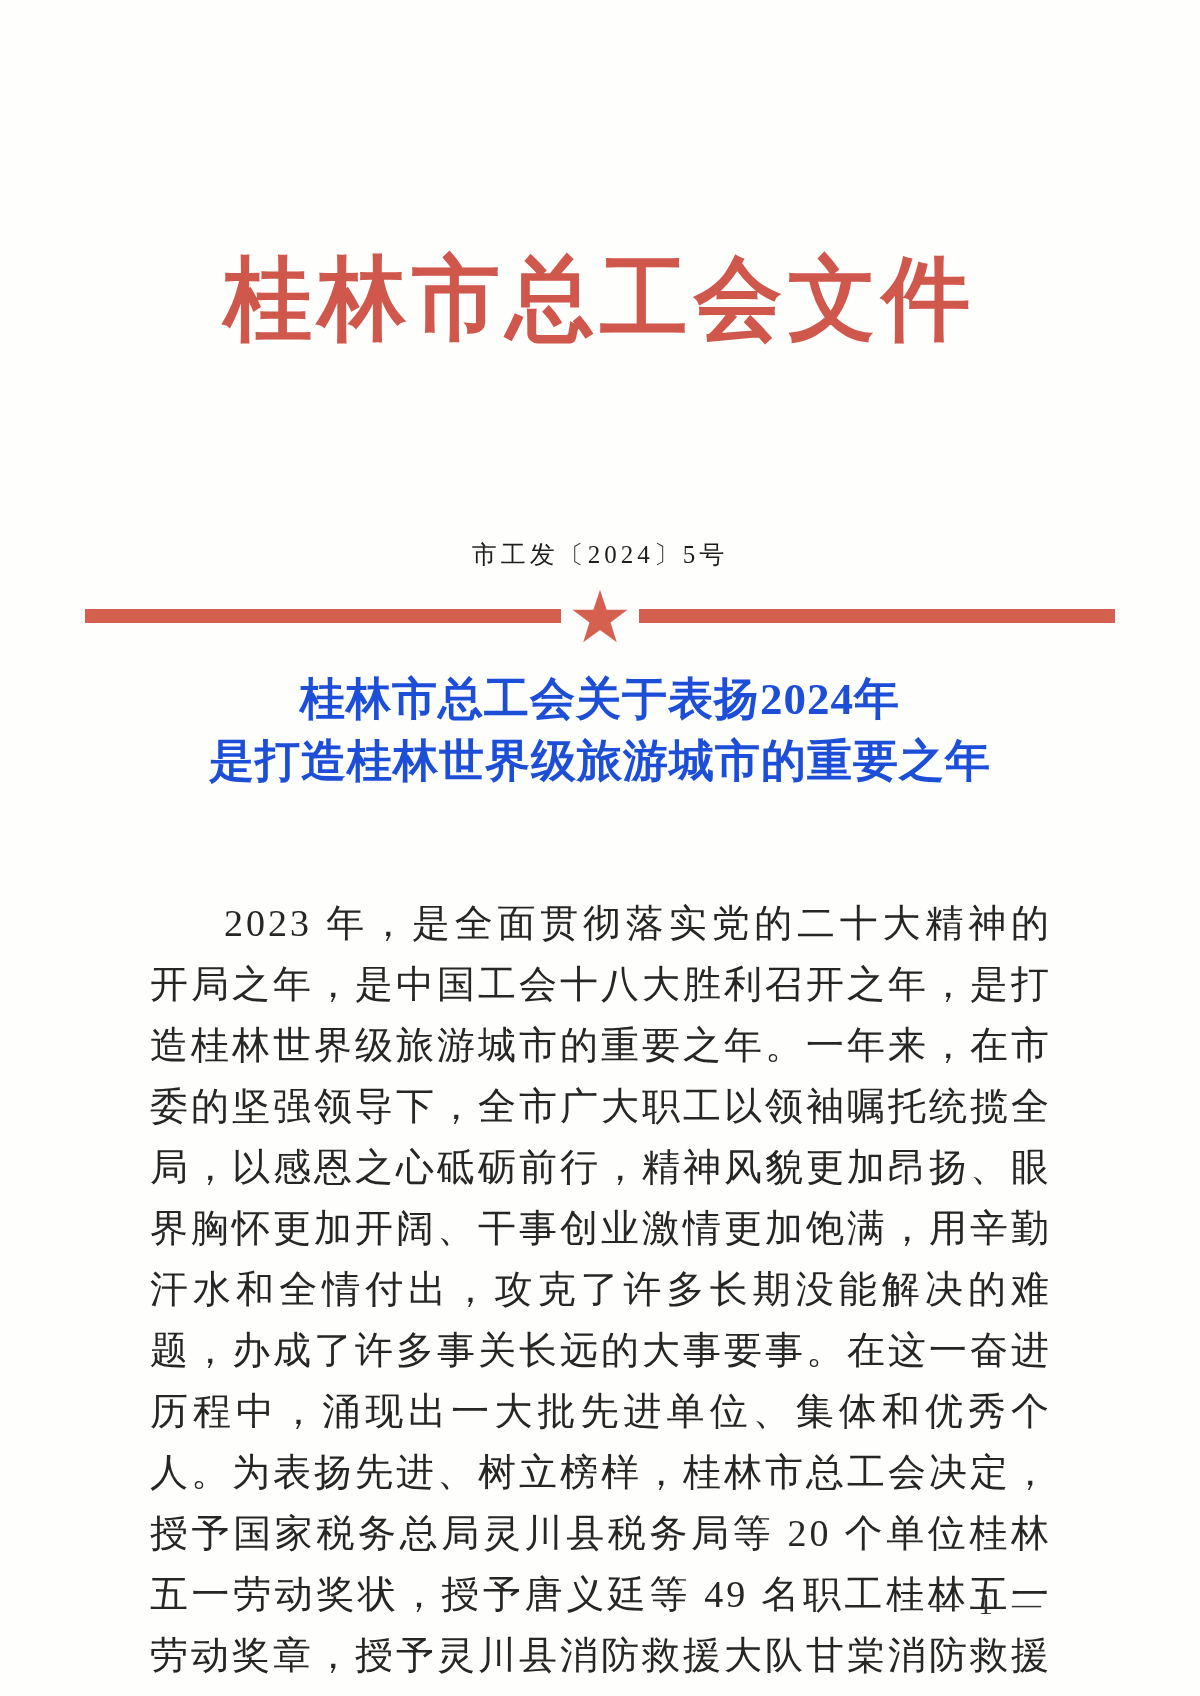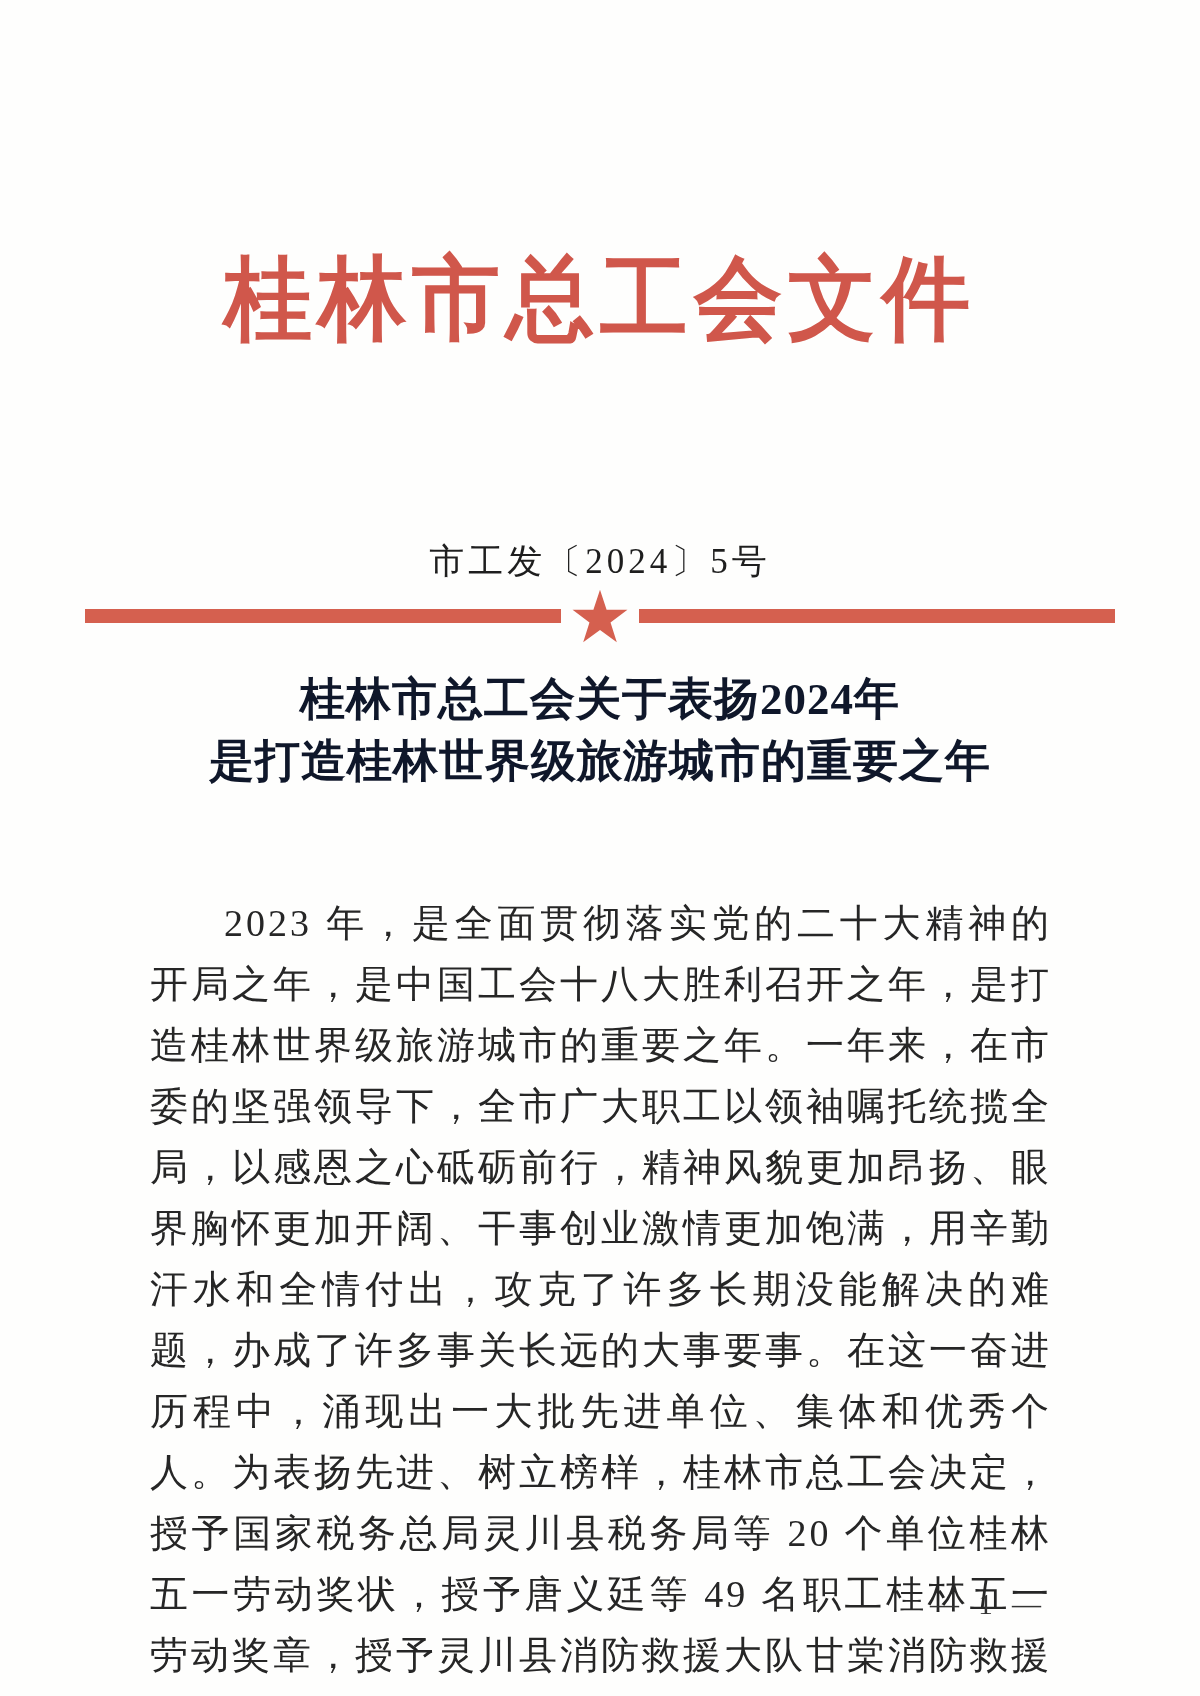--- a/index.html
+++ b/index.html
@@ -32,21 +32,21 @@
     white-space: nowrap;
   }
   
   .doc-number {
     position: absolute;
     top: 538px;
     left: 0;
     width: 100%;
     text-align: center;
     color: #1e1e1e;
-    font-size: 35px;
+    font-size: 25px;
     letter-spacing: 4px;
     white-space: nowrap;
   }
   
   .divider {
     position: absolute;
     top: 588px;
     left: 85px;
     width: 1030px;
     height: 56px;
@@ -72,21 +72,21 @@
     height: 56px;
     display: block;
   }
   
   .doc-title {
     position: absolute;
     top: 668px;
     left: 0;
     width: 100%;
     text-align: center;
-    color: #0f172a;
+    color: #1d4ed8;
     font-weight: bold;
     font-size: 45px;
     line-height: 62px;
     letter-spacing: 1px;
   }
   
   .doc-body {
     position: absolute;
     top: 893px;
     left: 150px;

